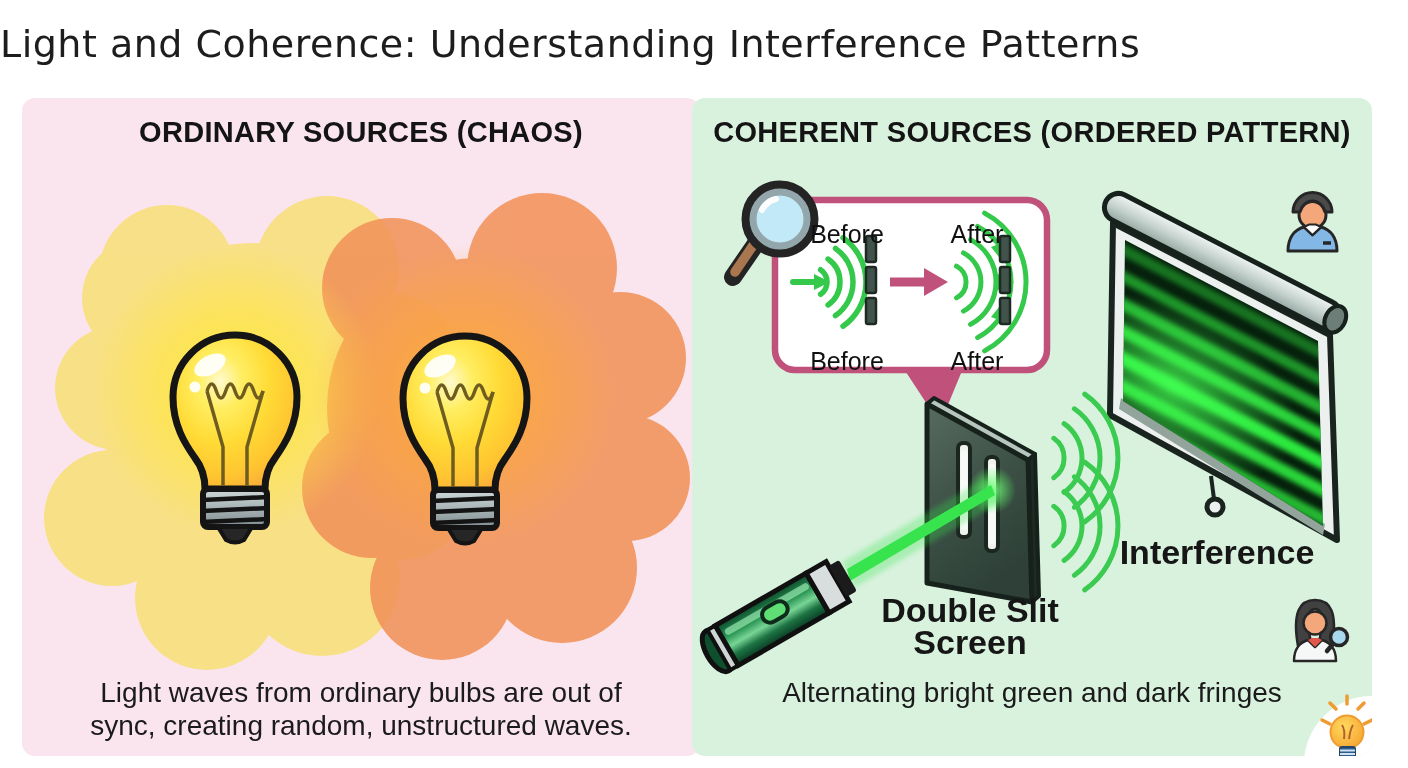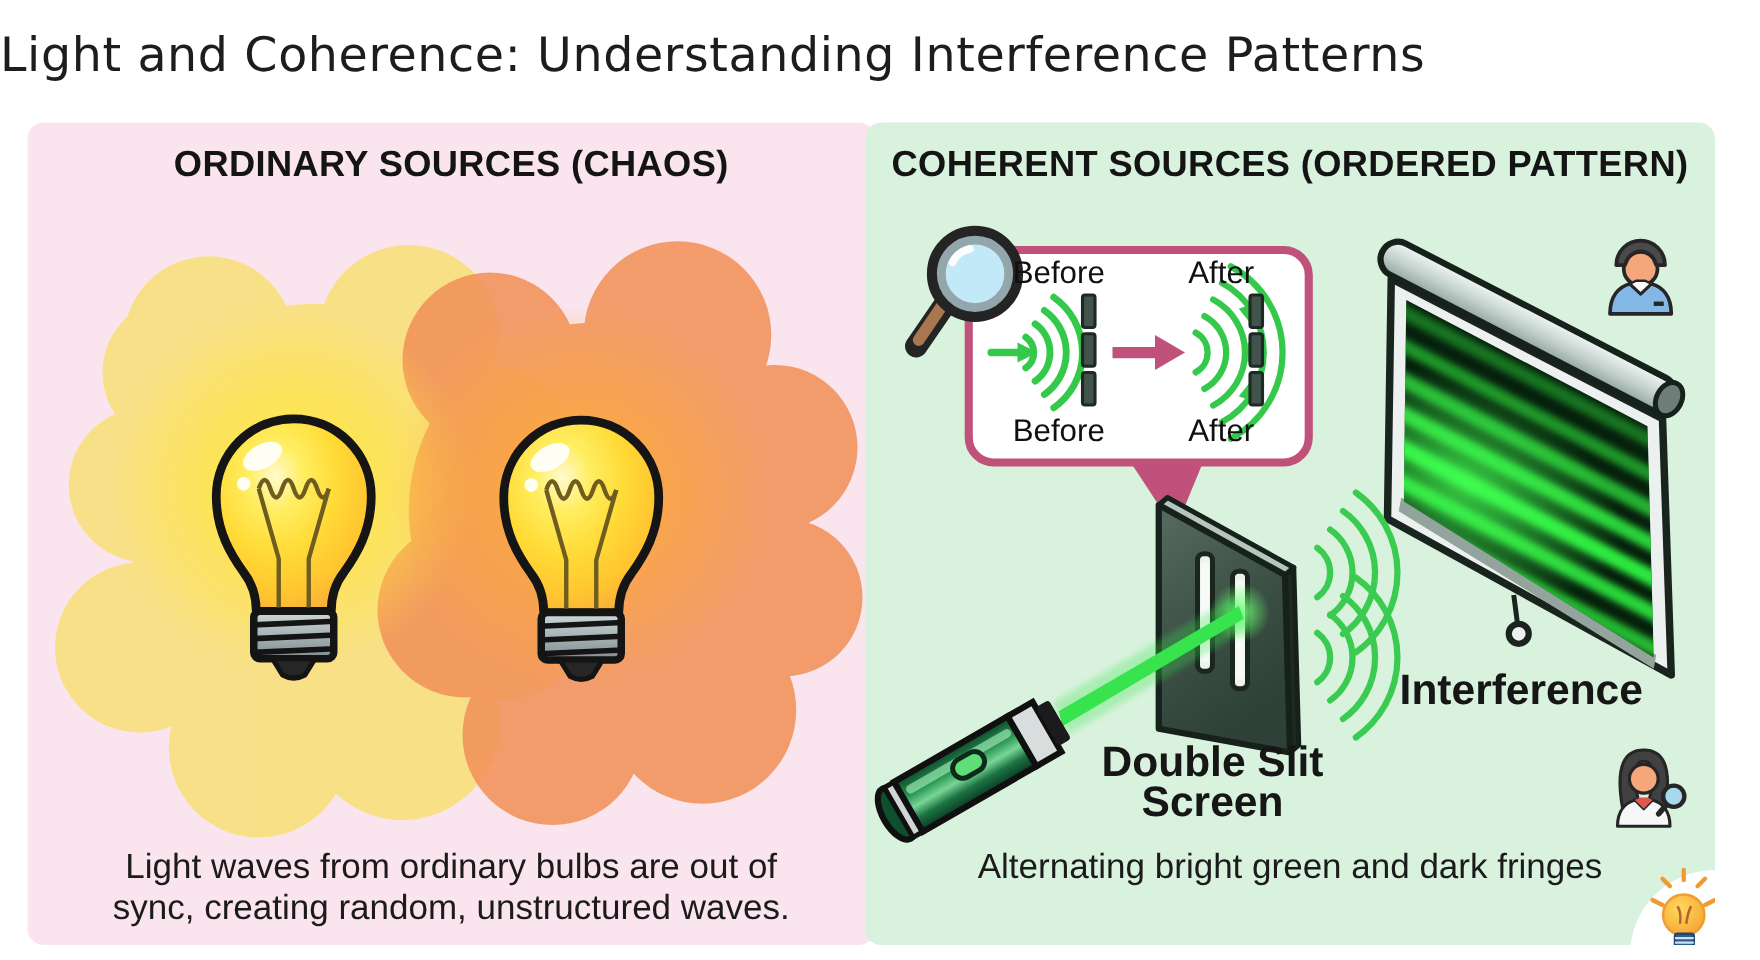--- a/index.html
+++ b/index.html
@@ -19,21 +19,21 @@
     position:absolute;top:18px;left:0;right:0;text-align:center;
     font-size:29px;font-weight:bold;color:#141414;letter-spacing:.3px;z-index:5;
   }
   .panel-caption{
     position:absolute;top:578px;left:0;right:0;text-align:center;
     font-size:28px;font-weight:normal;color:#1b1b1b;line-height:33px;z-index:5;white-space:nowrap;
   }
   svg.art{position:absolute;left:0;top:0;width:100%;height:100%;}
   .inset-label{
     position:absolute;width:140px;margin-left:-70px;text-align:center;
-    font-size:25px;font-weight:400;color:#101010;z-index:6;
+    font-size:25px;font-weight:400;color:#101010;z-index:6;margin-top:16px;
   }
   .lbl-before-top{left:155px;top:106px;}
   .lbl-after-top{left:285px;top:106px;}
   .lbl-before-bottom{left:155px;top:233px;}
   .lbl-after-bottom{left:285px;top:233px;}
   .equip-label{
     position:absolute;text-align:center;font-weight:bold;font-size:34px;
     color:#161616;line-height:32px;z-index:6;
   }
   .lbl-double-slit{left:168px;top:496px;width:220px;}

